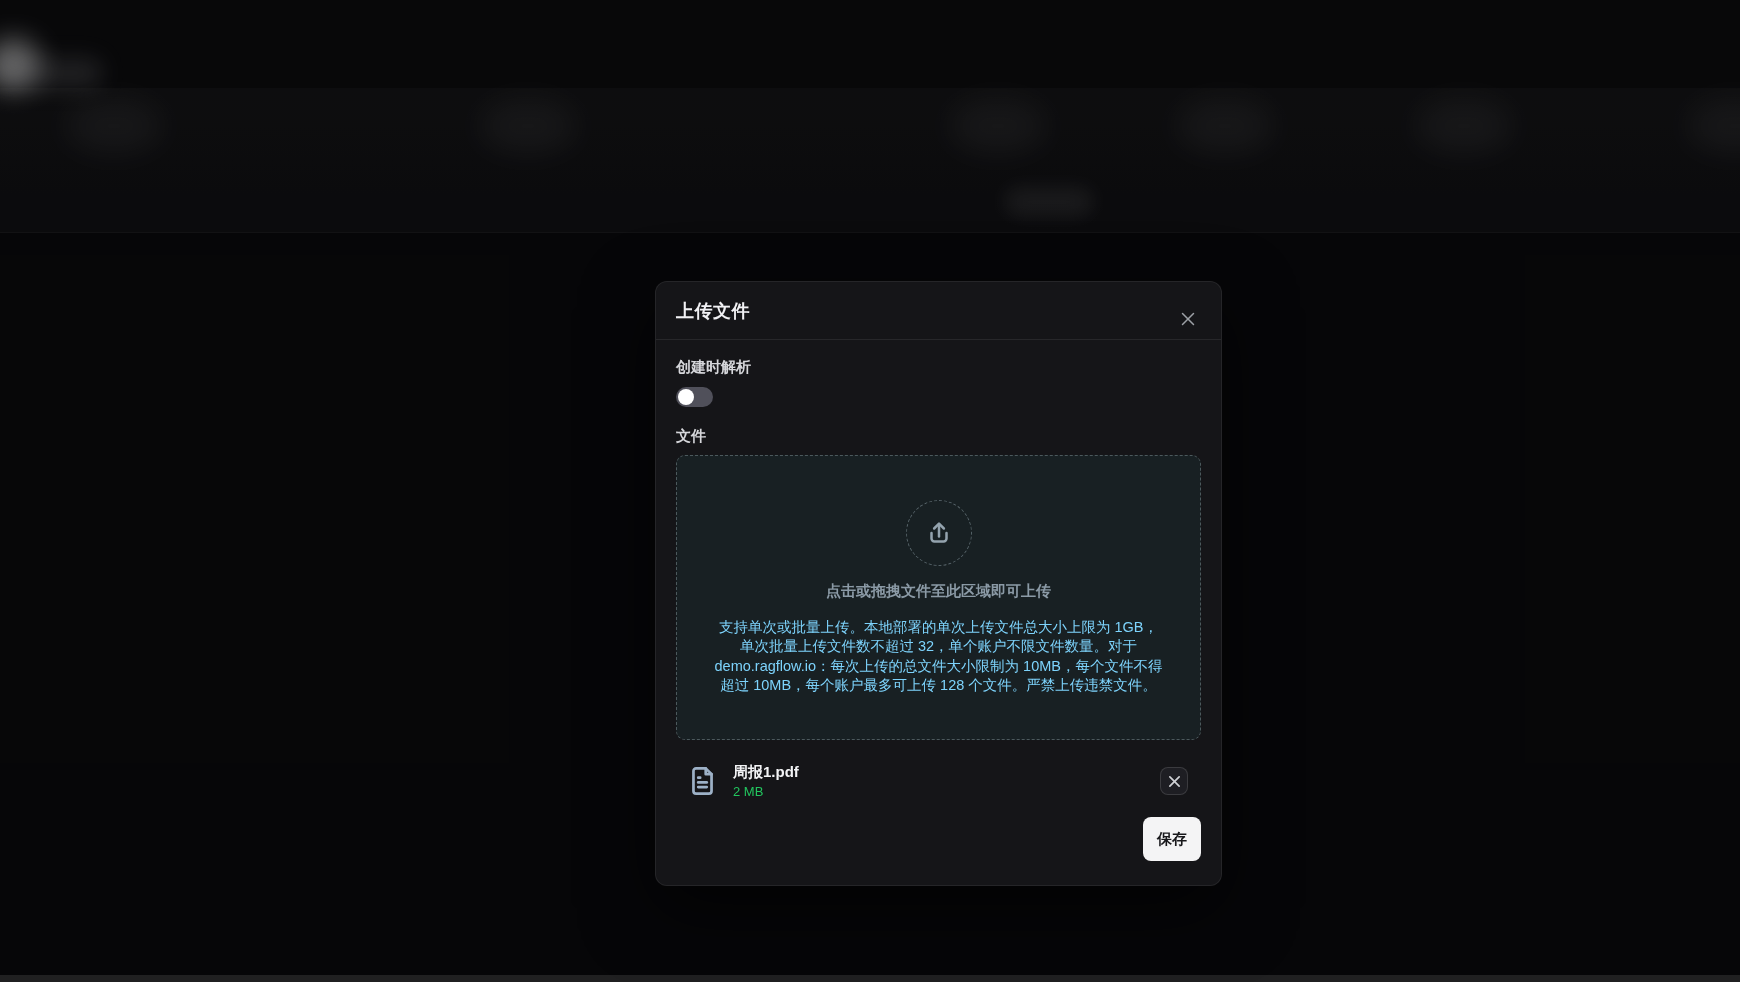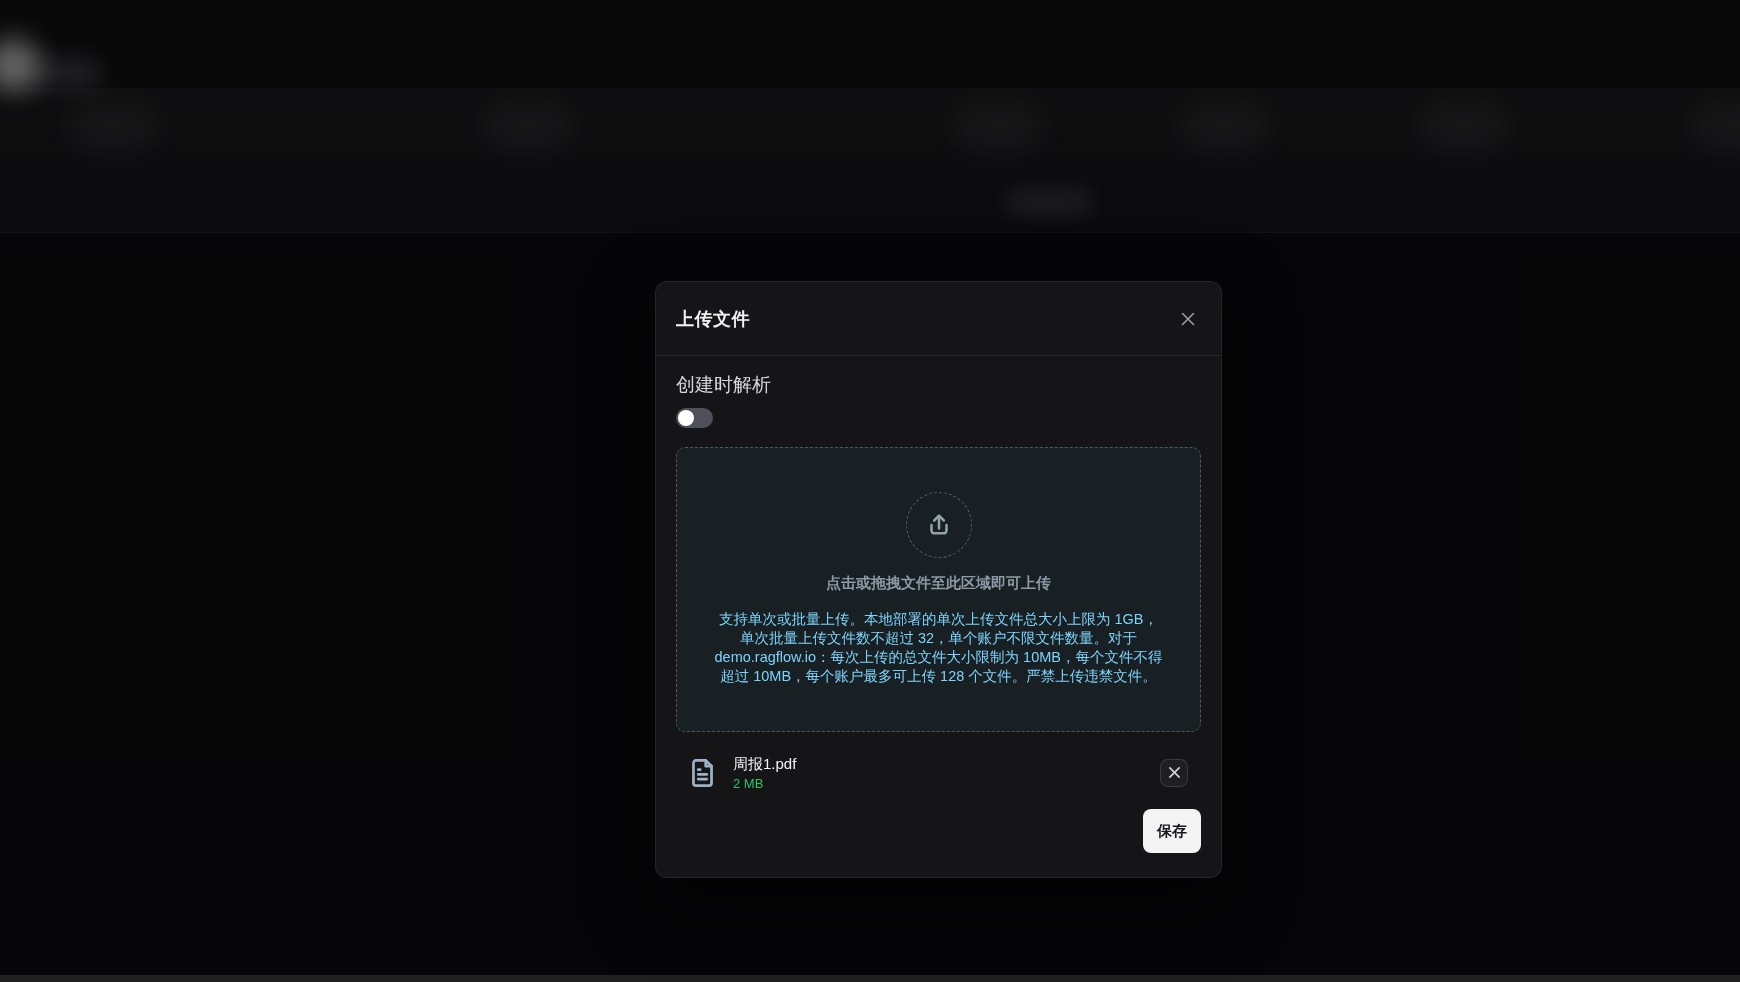--- a/index.html
+++ b/index.html
@@ -36,34 +36,34 @@
   .modal {
     position: absolute; left: 655px; top: 281px; width: 567px; min-height: 590px;
     background: #151518;
     border: 1px solid rgba(255,255,255,0.07);
     border-radius: 12px;
     box-shadow: 0 24px 70px rgba(0,0,0,0.6);
     color: #e6e7ea;
     display: flex; flex-direction: column;
   }
   .modal-header {
-    height: 74px; display: flex; align-items: center;
+    height: 58px; display: flex; align-items: center;
     padding: 0 20px; position: relative;
     border-bottom: 1px solid rgba(255,255,255,0.08);
   }
   .modal-title { font-size: 18px; font-weight: 700; color: #f1f1f4; letter-spacing: 0.5px; }
   .close-btn {
     position: absolute; right: 22px; top: 26px; width: 22px; height: 22px;
     background: transparent; border: none; cursor: pointer;
     display: flex; align-items: center; justify-content: center; padding: 0;
   }
   .close-btn svg { stroke: #9ca0a6; }
 
   .modal-body { padding: 17px 20px 24px; flex: 1; display: flex; flex-direction: column; }
-  .field-label { font-size: 19px; font-weight: 400; color: #d6d7db; line-height: 1.3; margin-bottom: 10px; }
+  .field-label { font-size: 15px; font-weight: 700; color: #d6d7db; line-height: 1.3; margin-bottom: 10px; }
 
   .toggle {
     width: 37px; height: 20px; border-radius: 10px; background: #50505a;
     position: relative; cursor: pointer; margin-bottom: 19px; border: none; display: block; padding: 0;
   }
   .toggle .knob {
     position: absolute; left: 2px; top: 2px; width: 16px; height: 16px;
     border-radius: 50%; background: #ffffff; transition: left .15s;
   }
 
@@ -84,21 +84,21 @@
   .dz-hint { font-size: 15px; font-weight: 600; color: #8b9aa6; margin-bottom: 17px; }
   .dz-desc { font-size: 14.5px; color: #7dd3fc; line-height: 1.32; max-width: 462px; }
 
   .file-row {
     margin-top: 21px; display: flex; align-items: center;
     padding-left: 11px; padding-right: 13px; gap: 15px;
   }
   .file-icon { flex: 0 0 auto; display: flex; }
   .file-icon svg { stroke: #9db1c7; }
   .file-meta { flex: 1; display: flex; flex-direction: column; gap: 2px; }
-  .file-name { font-size: 15px; font-weight: 400; color: #f3f4f6; }
+  .file-name { font-size: 15px; font-weight: 700; color: #f3f4f6; }
   .file-size { font-size: 13px; color: #22c55e; }
   .remove-btn {
     width: 28px; height: 28px; border-radius: 8px;
     background: #1e1e23; border: 1px solid rgba(255,255,255,0.13);
     display: flex; align-items: center; justify-content: center;
     cursor: pointer; padding: 0;
   }
   .remove-btn svg { stroke: #cfd1d5; }
 
   .modal-footer { margin-top: 16px; display: flex; justify-content: flex-end; }
@@ -143,20 +143,21 @@
     </button>
   </div>
 
   <div class="modal-body">
 
     <div class="field-label">创建时解析</div>
     <button class="toggle" aria-checked="false">
       <span class="knob"></span>
     </button>
 
+    <div class="field-label">文件</div>
 
     <div class="dropzone">
       <div class="upload-circle">
         <span style="display:flex;">
           <svg width="30" height="30" viewBox="0 0 24 24" fill="none" stroke-width="2" stroke-linecap="round" stroke-linejoin="round">
             <path d="M6 12v4.4a2.3 2.3 0 0 0 2.3 2.3h7.4a2.3 2.3 0 0 0 2.3-2.3V12"></path>
             <path d="M12 14.8V5"></path>
             <path d="m8.1 8.4 3.9-3.9 3.9 3.9"></path>
           </svg>
         </span>

